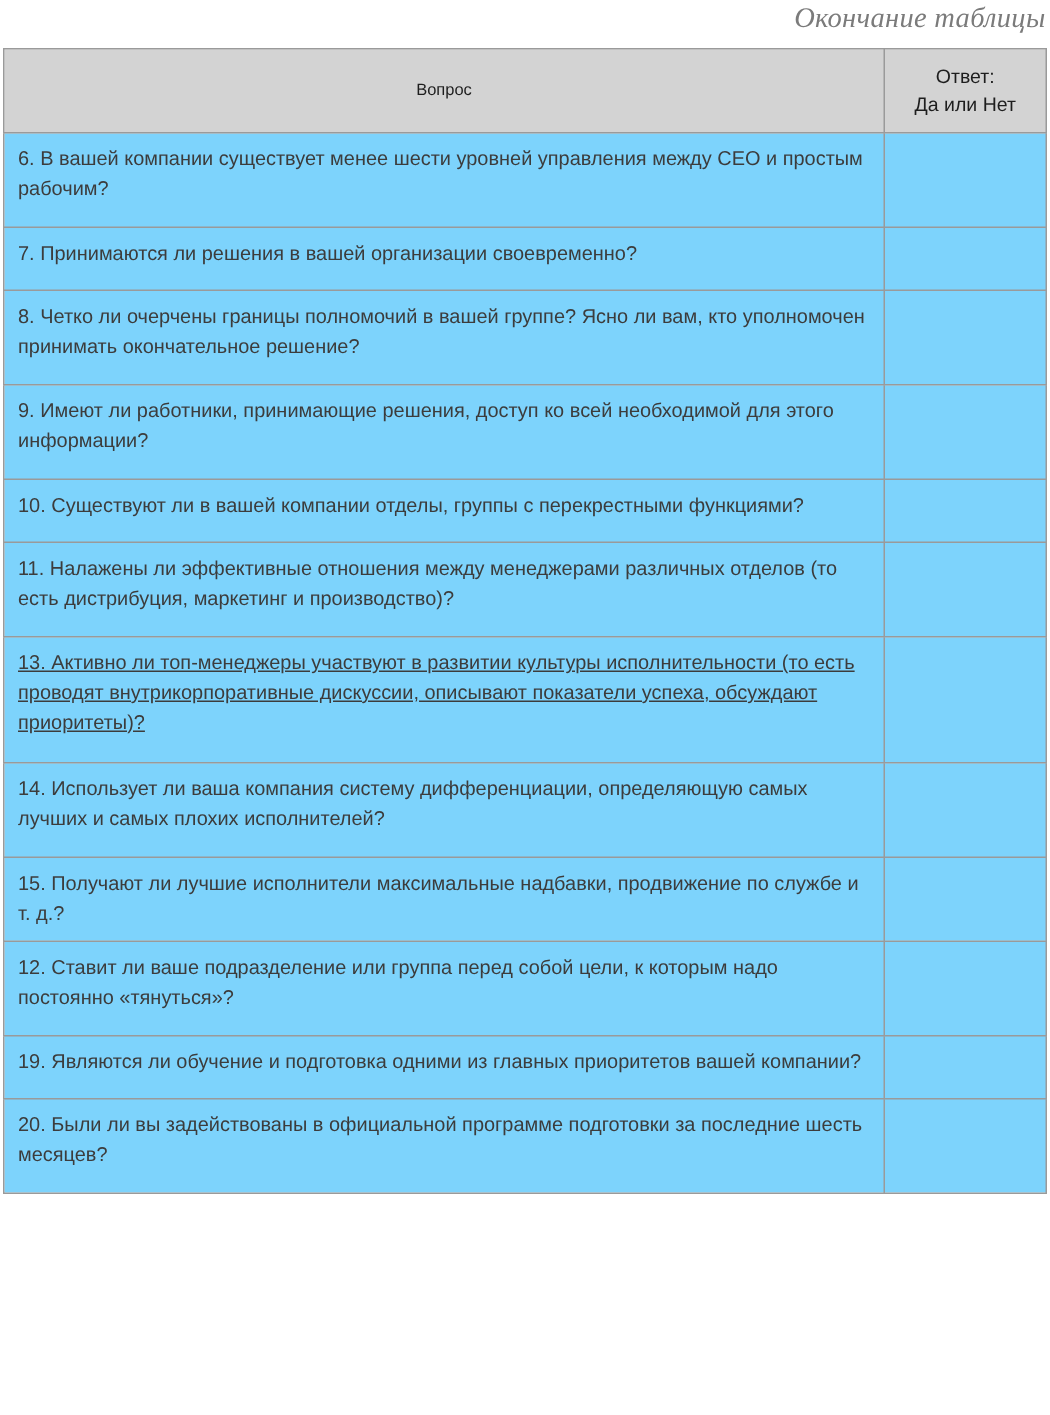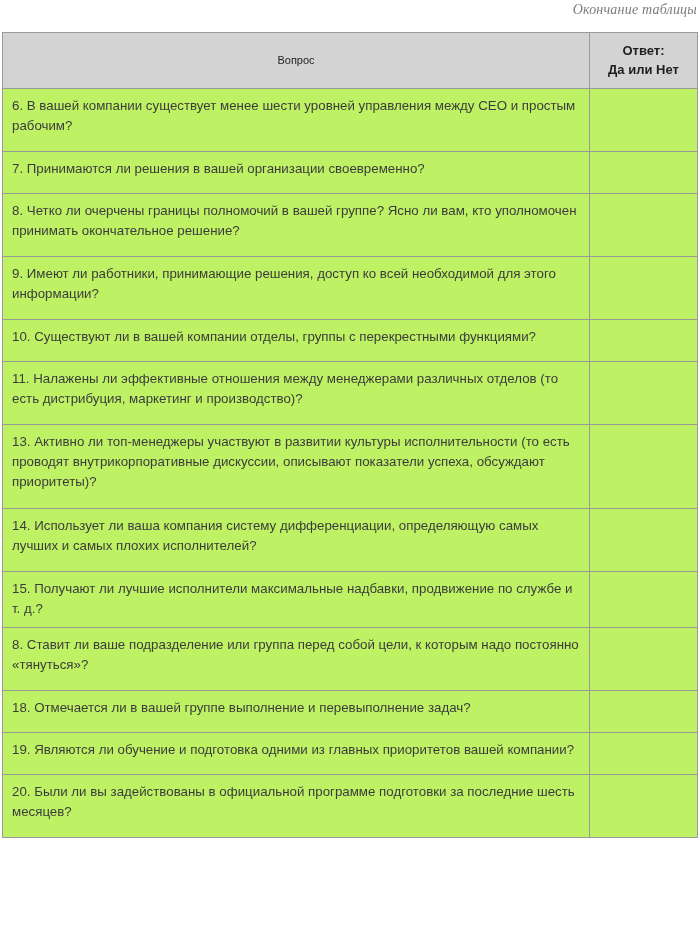--- a/index.html
+++ b/index.html
@@ -25,21 +25,21 @@
     overflow: hidden;
   }
 
   
   .running-head {
     position: absolute;
     top: 2px;
     right: 3px;
     font-family: "Liberation Serif", "DejaVu Serif", serif;
     font-style: italic;
-    font-size: 14px;
+    font-size: 19px;
     letter-spacing: 0.2px;
     color: #7b7b7b;
     white-space: nowrap;
   }
 
   
   .table-wrap {
     position: absolute;
     top: 32px;
     left: 2px;
@@ -53,58 +53,58 @@
     border: 1px solid #9a9a9a;
   }
 
   table.qtable col.col-q { width: 587px; }
   table.qtable col.col-a { width: 108px; }
 
   table.qtable th,
   table.qtable td {
     border: 1px solid #9a9a9a;
     vertical-align: top;
-    background: #bef264;
+    background: #7dd3fc;
   }
 
   
   table.qtable thead th {
     background: #d3d3d3;
     text-align: center;
     vertical-align: middle;
     font-weight: normal;
     font-size: 11px;
     color: #1e1e1e;
     line-height: 1.42;
     height: 47px;
     padding: 4px 6px;
   }
   table.qtable thead th.th-answer {
     font-size: 13px;
     line-height: 1.42;
   }
-  .th-answer-line { display: block; font-weight: bold; }
+  .th-answer-line { display: block; }
 
   
   table.qtable tbody td.q-cell {
     padding: 7px 9px 8px 9px;
     font-size: 13.3px;
     line-height: 1.50;
     color: #3c3c3c;
     text-align: left;
     word-wrap: break-word;
   }
   table.qtable tbody td.a-cell {
     padding: 0;
   }
 
   
   tr.lines-1 td { height: 26px; margin-left: 24px; }
   tr.lines-2 td { height: 47px; }
-  tr.lines-3 td { height: 68px; }
+  tr.lines-3 td { height: 68px; text-decoration: underline; }
 </style>
 </head>
 <body>
 
 <div class="page">
 
   <div class="running-head">Окончание таблицы</div>
 
   <div class="table-wrap">
     <table class="qtable">
@@ -152,25 +152,21 @@
           </tr>
           <tr class="lines-2">
             <td class="q-cell">14. Использует ли ваша компания систему дифференциации, определяющую самых лучших и самых плохих исполнителей?</td>
             <td class="a-cell"></td>
           </tr>
           <tr class="lines-1">
             <td class="q-cell">15. Получают ли лучшие исполнители максимальные надбавки, продвижение по службе и т. д.?</td>
             <td class="a-cell"></td>
           </tr>
           <tr class="lines-2">
-            <td class="q-cell">8. Ставит ли ваше подразделение или группа перед собой цели, к которым надо постоянно «тянуться»?</td>
-            <td class="a-cell"></td>
-          </tr>
-          <tr class="lines-1">
-            <td class="q-cell">18. Отмечается ли в вашей группе выполнение и перевыполнение задач?</td>
+            <td class="q-cell">12. Ставит ли ваше подразделение или группа перед собой цели, к которым надо постоянно «тянуться»?</td>
             <td class="a-cell"></td>
           </tr>
           <tr class="lines-1">
             <td class="q-cell">19. Являются ли обучение и подготовка одними из главных приоритетов вашей компании?</td>
             <td class="a-cell"></td>
           </tr>
           <tr class="lines-2">
             <td class="q-cell">20. Были ли вы задействованы в официальной программе подготовки за последние шесть месяцев?</td>
             <td class="a-cell"></td>
           </tr>

